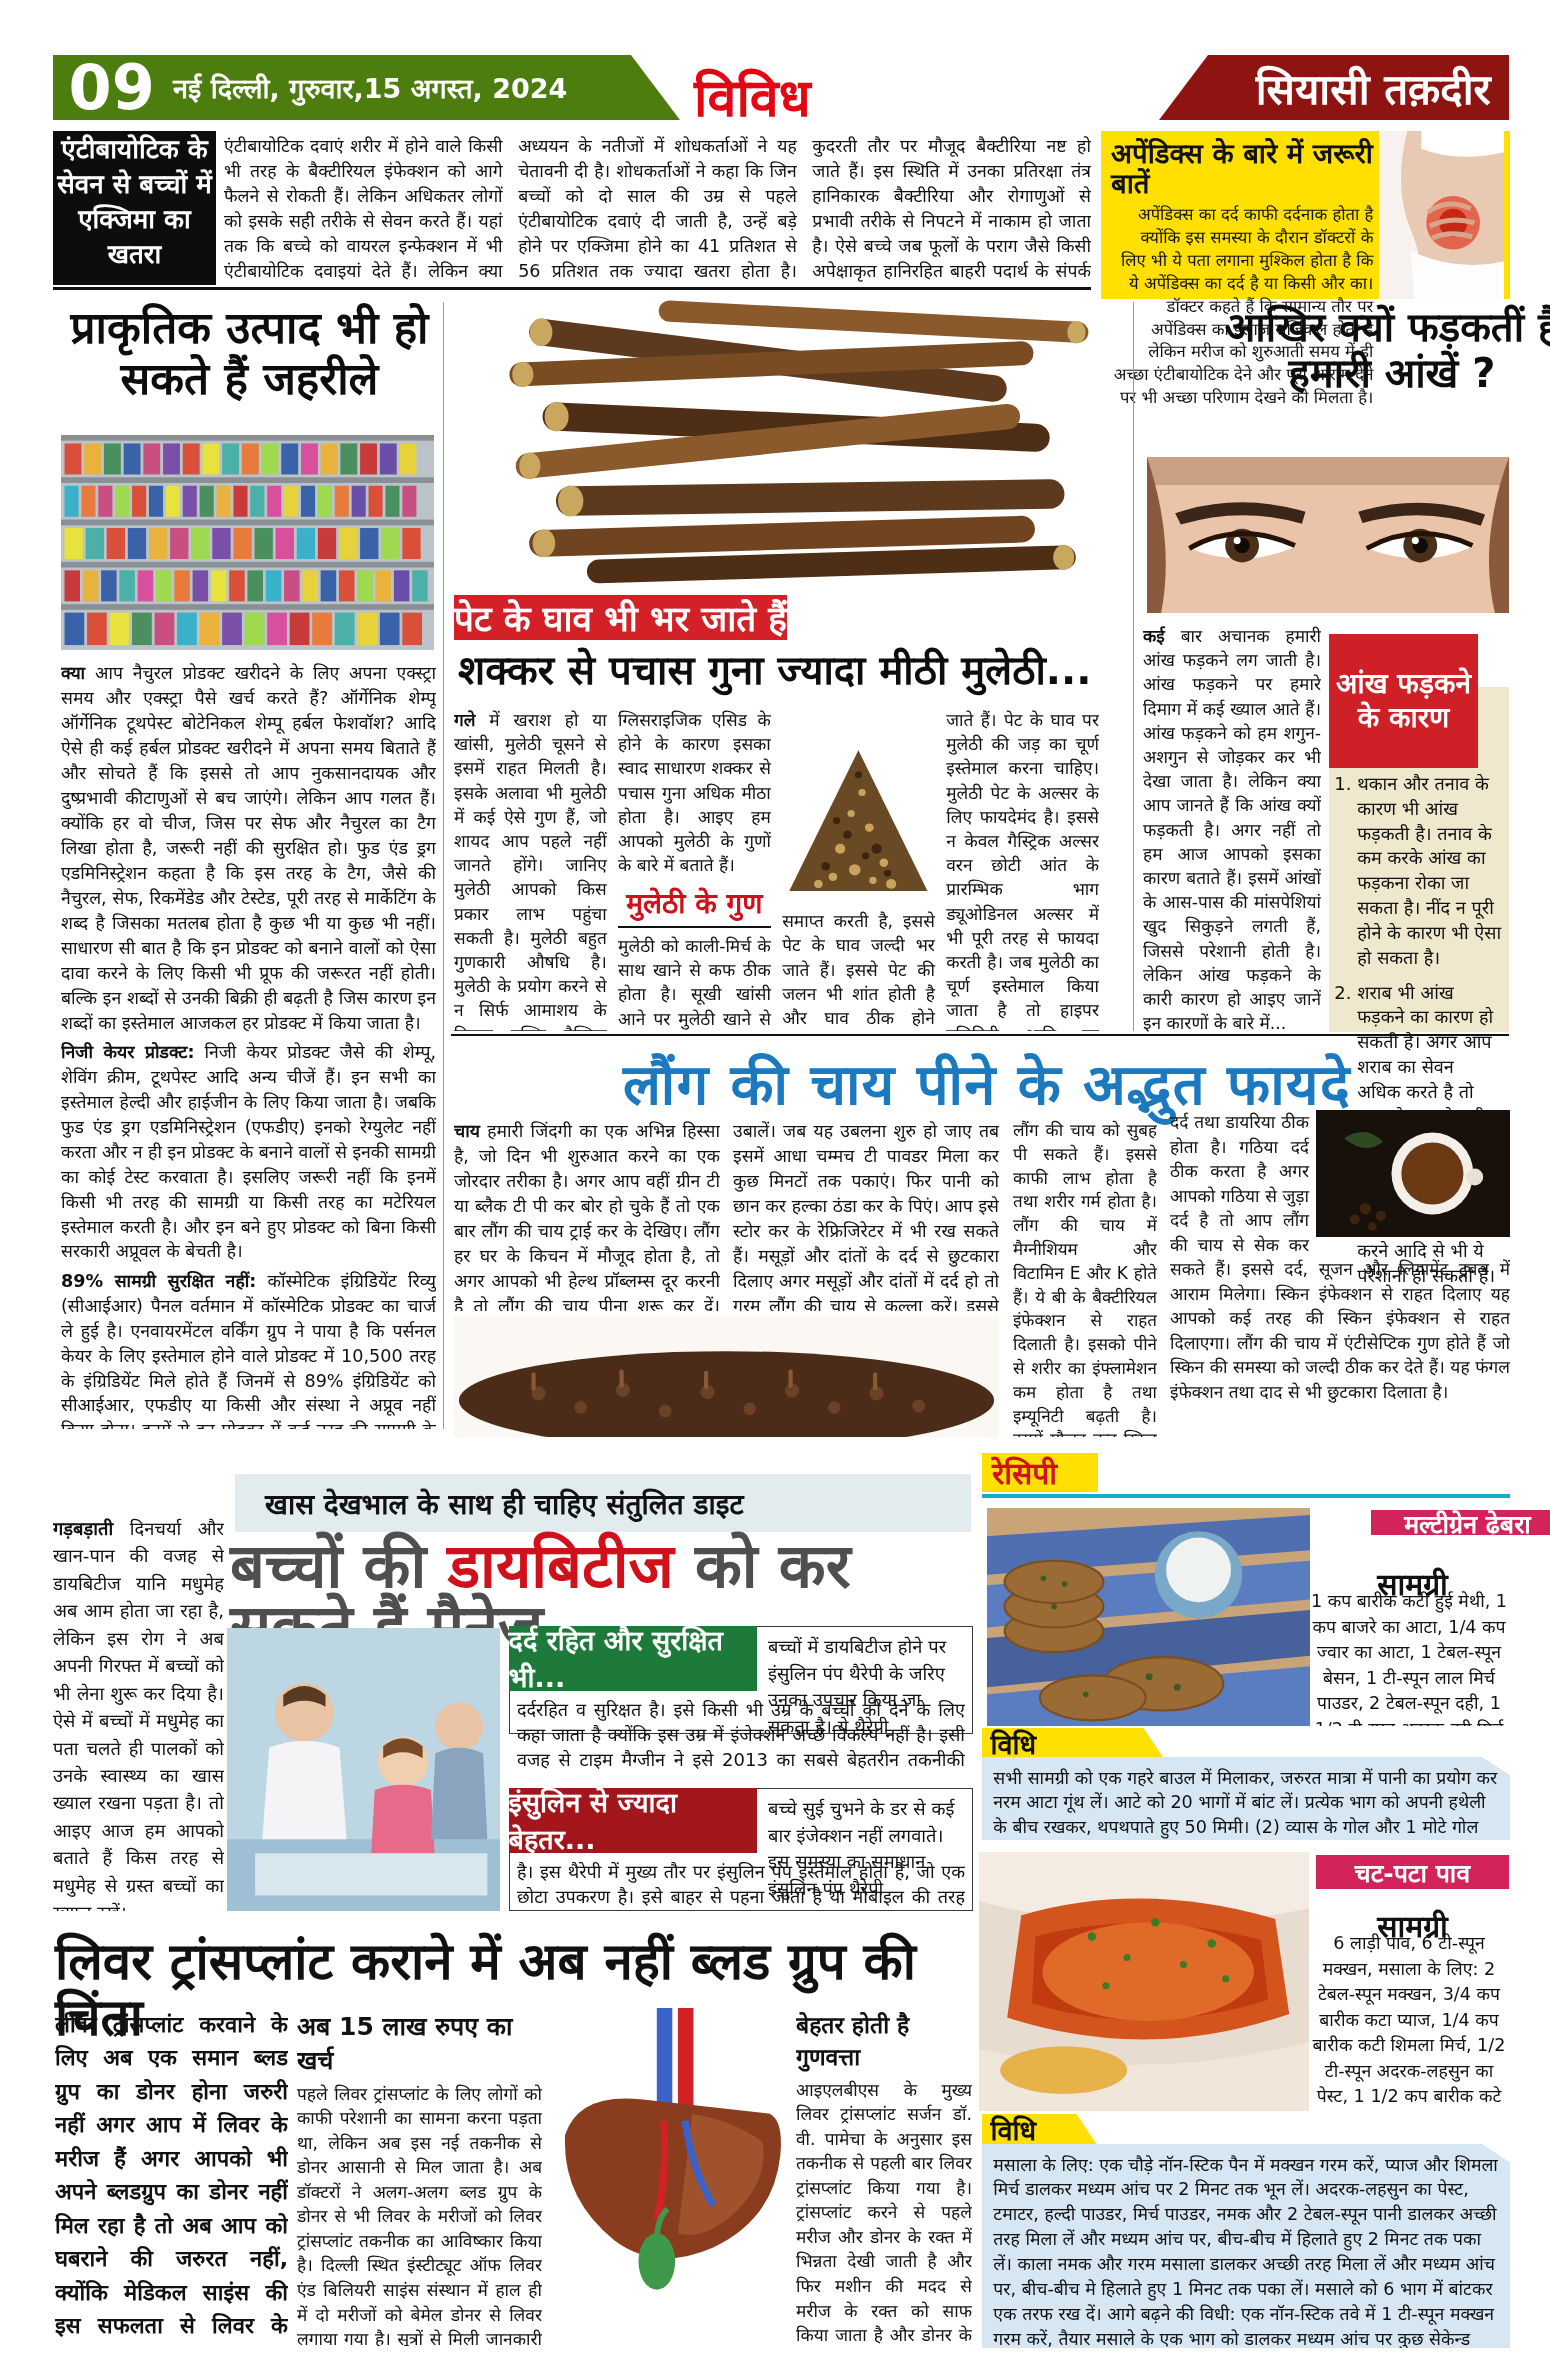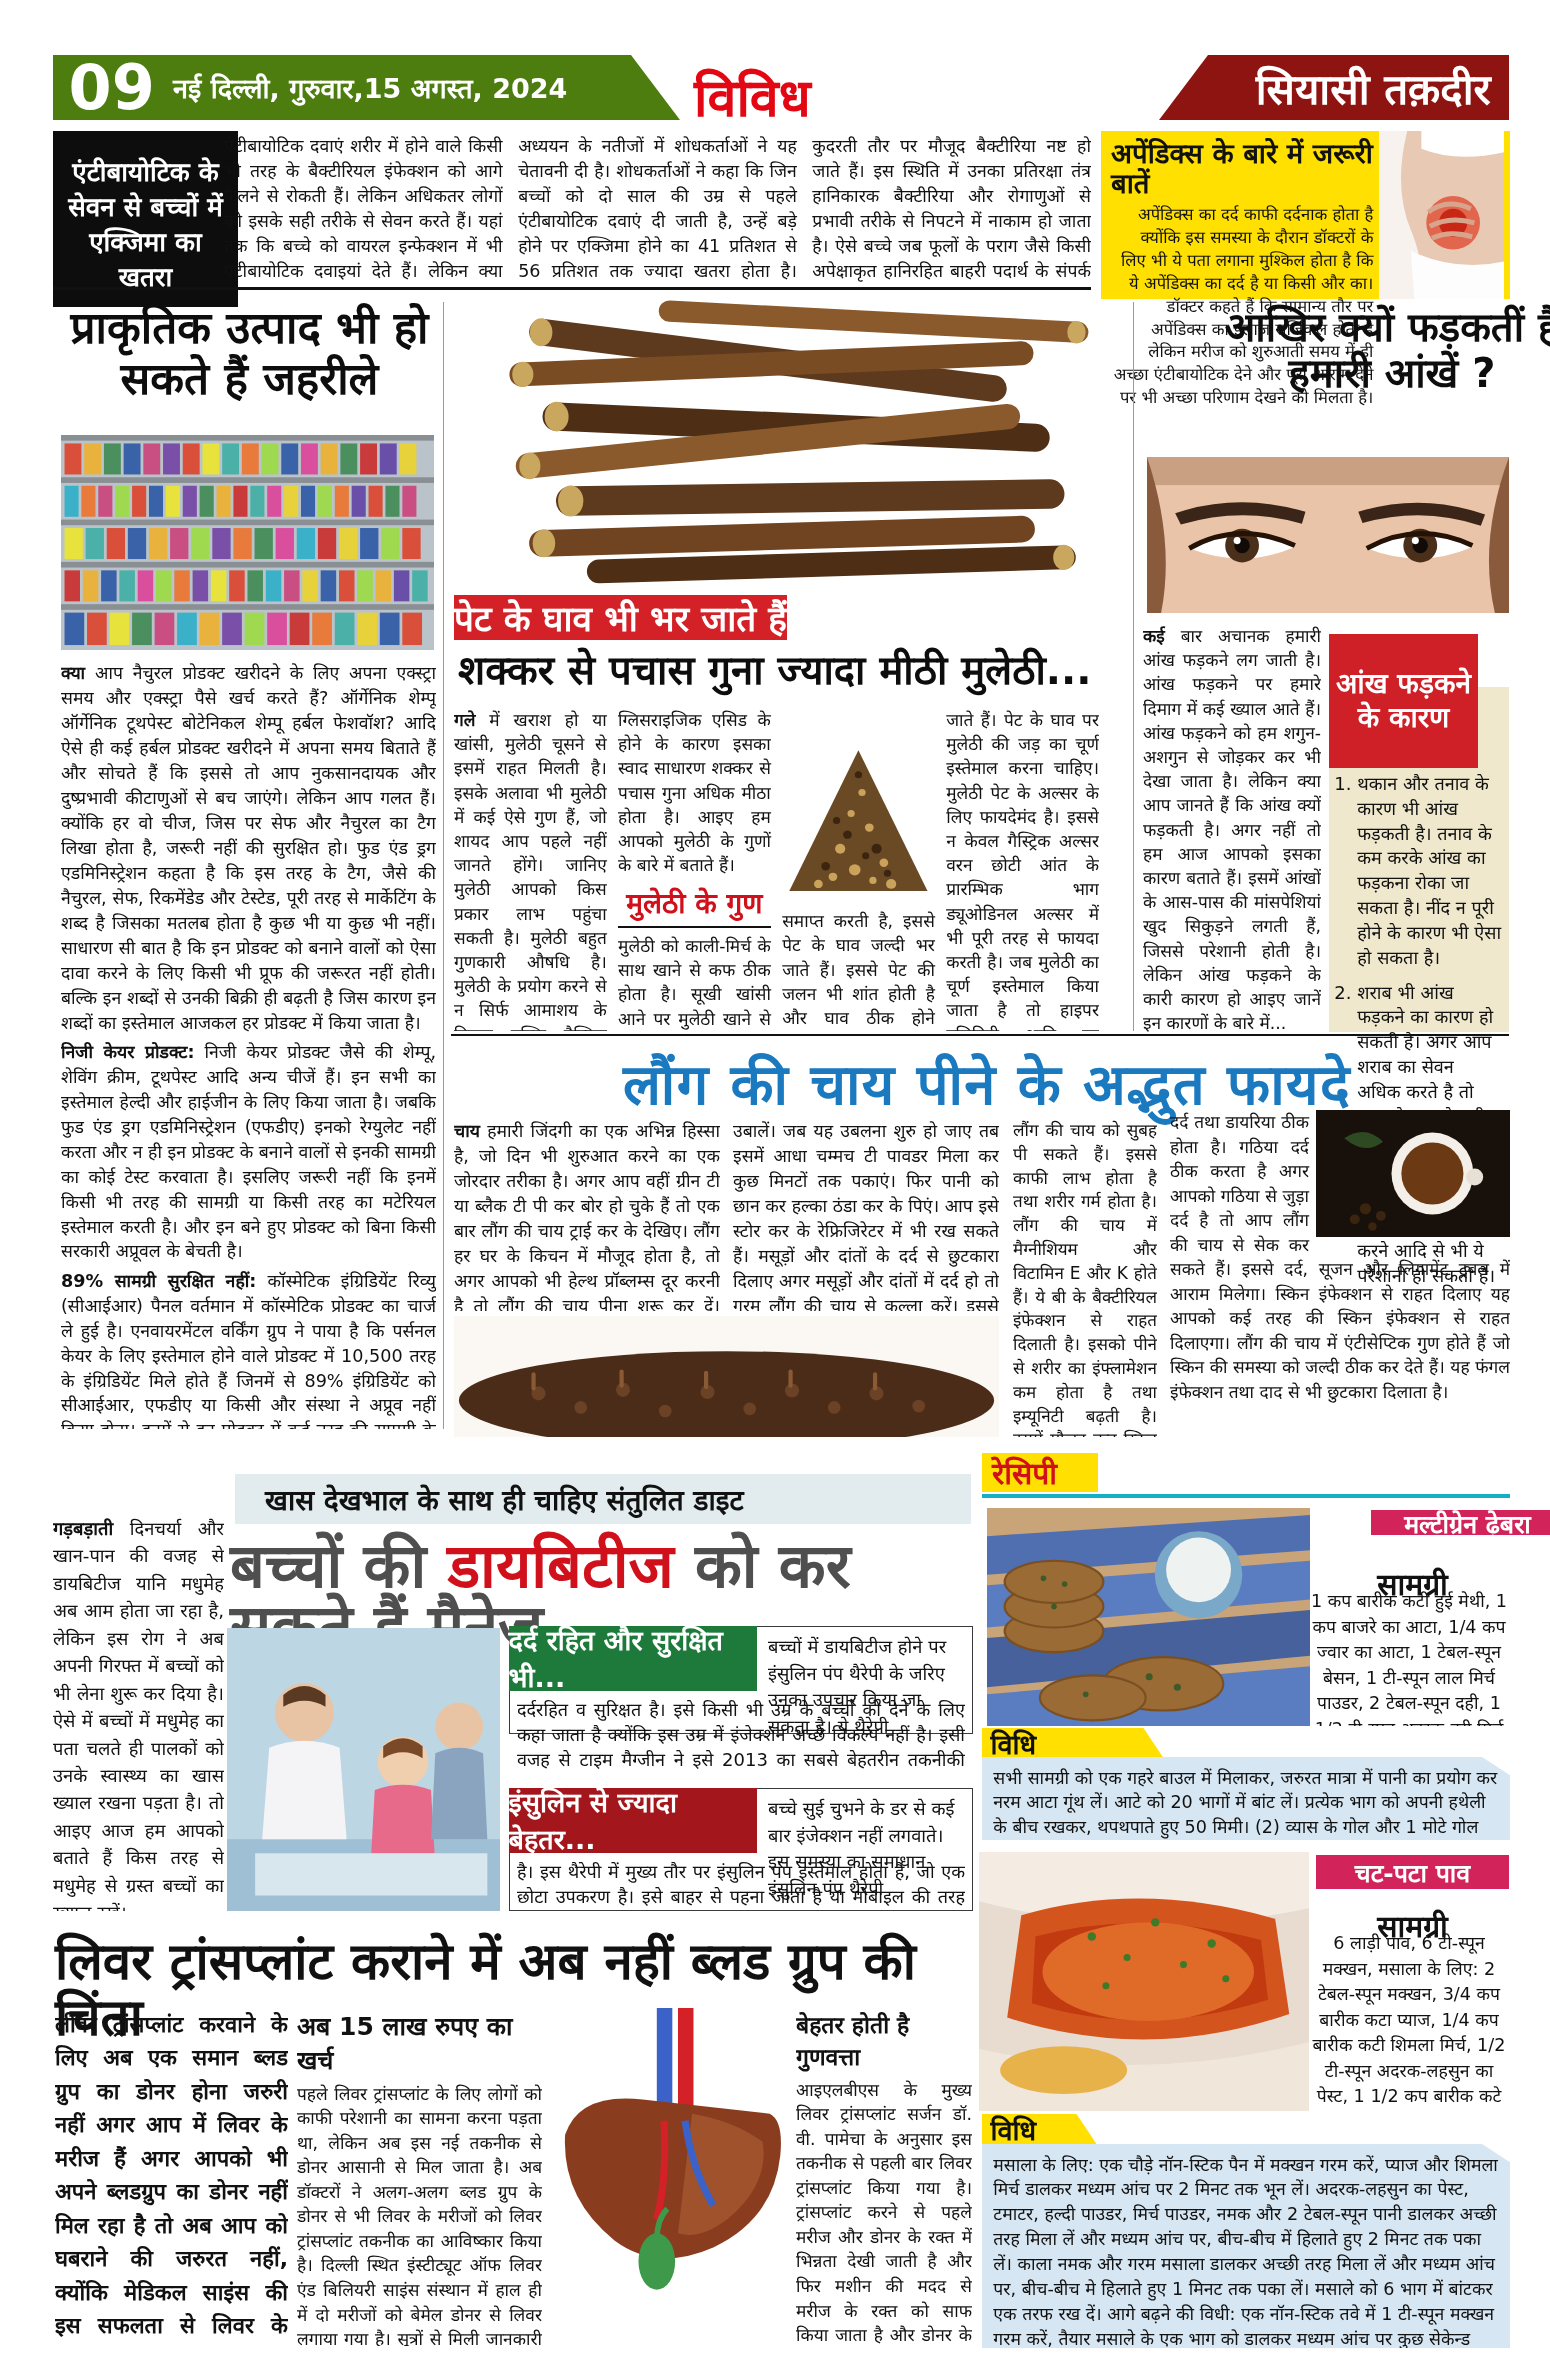--- a/index.html
+++ b/index.html
@@ -8,21 +8,21 @@
   .just{text-align:justify;}
   .ctr{text-align:center;}
   
   .banner-left{background:#4d7c0f;color:#fff;clip-path:polygon(0 0,calc(100% - 49px) 0,100% 100%,0 100%);display:flex;align-items:center;}
   .banner-right{background:#8d1410;color:#fff;clip-path:polygon(49px 0,100% 0,100% 100%,0 100%);display:flex;align-items:center;justify-content:flex-end;}
   .pageno{font-size:62px;font-weight:bold;padding:0 18.3px 0 15.5px;line-height:1;}
   .dateline{font-size:27px;font-weight:bold;}
   .vividh{font-size:52px;font-weight:bold;color:#e30613;}
   .masthead-text{font-size:42px;font-weight:bold;padding-right:18.3px;}
   
-  .kicker-black{background:#0d0d0d;color:#fff;display:flex;align-items:flex-end;justify-content:center;text-align:center;font-size:26px;font-weight:bold;line-height:1.35;padding:12px;}
+  .kicker-black{background:#0d0d0d;color:#fff;display:flex;align-items:flex-start;justify-content:center;text-align:center;font-size:26px;font-weight:bold;line-height:1.35;padding:1px;}
   .cols3{display:flex;gap:15.5px;}
   .cols3>div{flex:1;font-size:17.6px;line-height:1.42;}
   .appendix{background:#ffe000;}
   .appendix-title{font-size:27.5px;font-weight:bold;line-height:1.1;}
   .appendix-body{font-size:16.6px;line-height:1.38;text-align:right;}
   .rule{background:#111;}
   .vrule{background:#9a9a9a;width:1.4px;}
   .headline-xl{font-weight:bold;line-height:1.16;color:#0d0d0d;}
   .body-copy{font-size:17.6px;line-height:1.42;}
   .body-copy p{margin:0 0 4.2px 0;}
@@ -353,21 +353,21 @@
         <circle cx="80" cy="165" r="6"></circle>
       </g>
     <path d="M40 40 Q70 20 95 45 Q70 65 40 40" fill="#2e4a22"></path>
   </svg>
   <div class="just" style="font-size:17.3px;line-height:1.42;">दर्द तथा डायरिया ठीक होता है। गठिया दर्द ठीक करता है अगर आपको गठिया से जुड़ा दर्द है तो आप लौंग की चाय से सेक कर सकते हैं। इससे दर्द, सूजन और लिगामेंट ट्रबल में आराम मिलेगा। स्किन इंफेक्शन से राहत दिलाए यह आपको कई तरह की स्किन इंफेक्शन से राहत दिलाएगा। लौंग की चाय में एंटीसेप्टिक गुण होते हैं जो स्किन की समस्या को जल्दी ठीक कर देते हैं। यह फंगल इंफेक्शन तथा दाद से भी छुटकारा दिलाता है।</div>
 </div>
 
 <div class="abs just" style="left:53px;top:1515px;width:171px;height:396px;overflow:hidden;font-size:18.3px;line-height:1.5;">
   <b>गड़बड़ाती</b> <span>दिनचर्या और खान-पान की वजह से डायबिटीज यानि मधुमेह अब आम होता जा रहा है, लेकिन इस रोग ने अब अपनी गिरफ्त में बच्चों को भी लेना शुरू कर दिया है। ऐसे में बच्चों में मधुमेह का पता चलते ही पालकों को उनके स्वास्थ्य का खास ख्याल रखना पड़ता है। तो आइए आज हम आपको बताते हैं किस तरह से मधुमेह से ग्रस्त बच्चों का ख्याल रखें।</span>
 </div>
-<div class="abs gray-kicker" style="left:235px;top:1474px;width:736px;height:50px;padding-left:30px;box-sizing:border-box;">
+<div class="abs gray-kicker" style="left:235px;top:1474px;width:736px;height:58px;padding-left:30px;box-sizing:border-box;">
   <span>खास देखभाल के साथ ही चाहिए संतुलित डाइट</span>
 </div>
 <div class="abs diab-headline" style="left:230px;top:1535px;width:744px;">
   <span>बच्चों की </span><span class="red">डायबिटीज</span><span> को कर सकते हैं मैनेज</span>
 </div>
 <svg class="abs" style="left:227px;top:1628px;width:273px;height:283px;" viewBox="0 0 388 402" preserveAspectRatio="none">
   <rect width="388" height="402" fill="#bcd6e4"></rect>
   <rect y="300" width="388" height="102" fill="#9fc0d4"></rect>
   <g>
     <circle cx="110" cy="120" r="42" fill="#e8c4a4"></circle>

